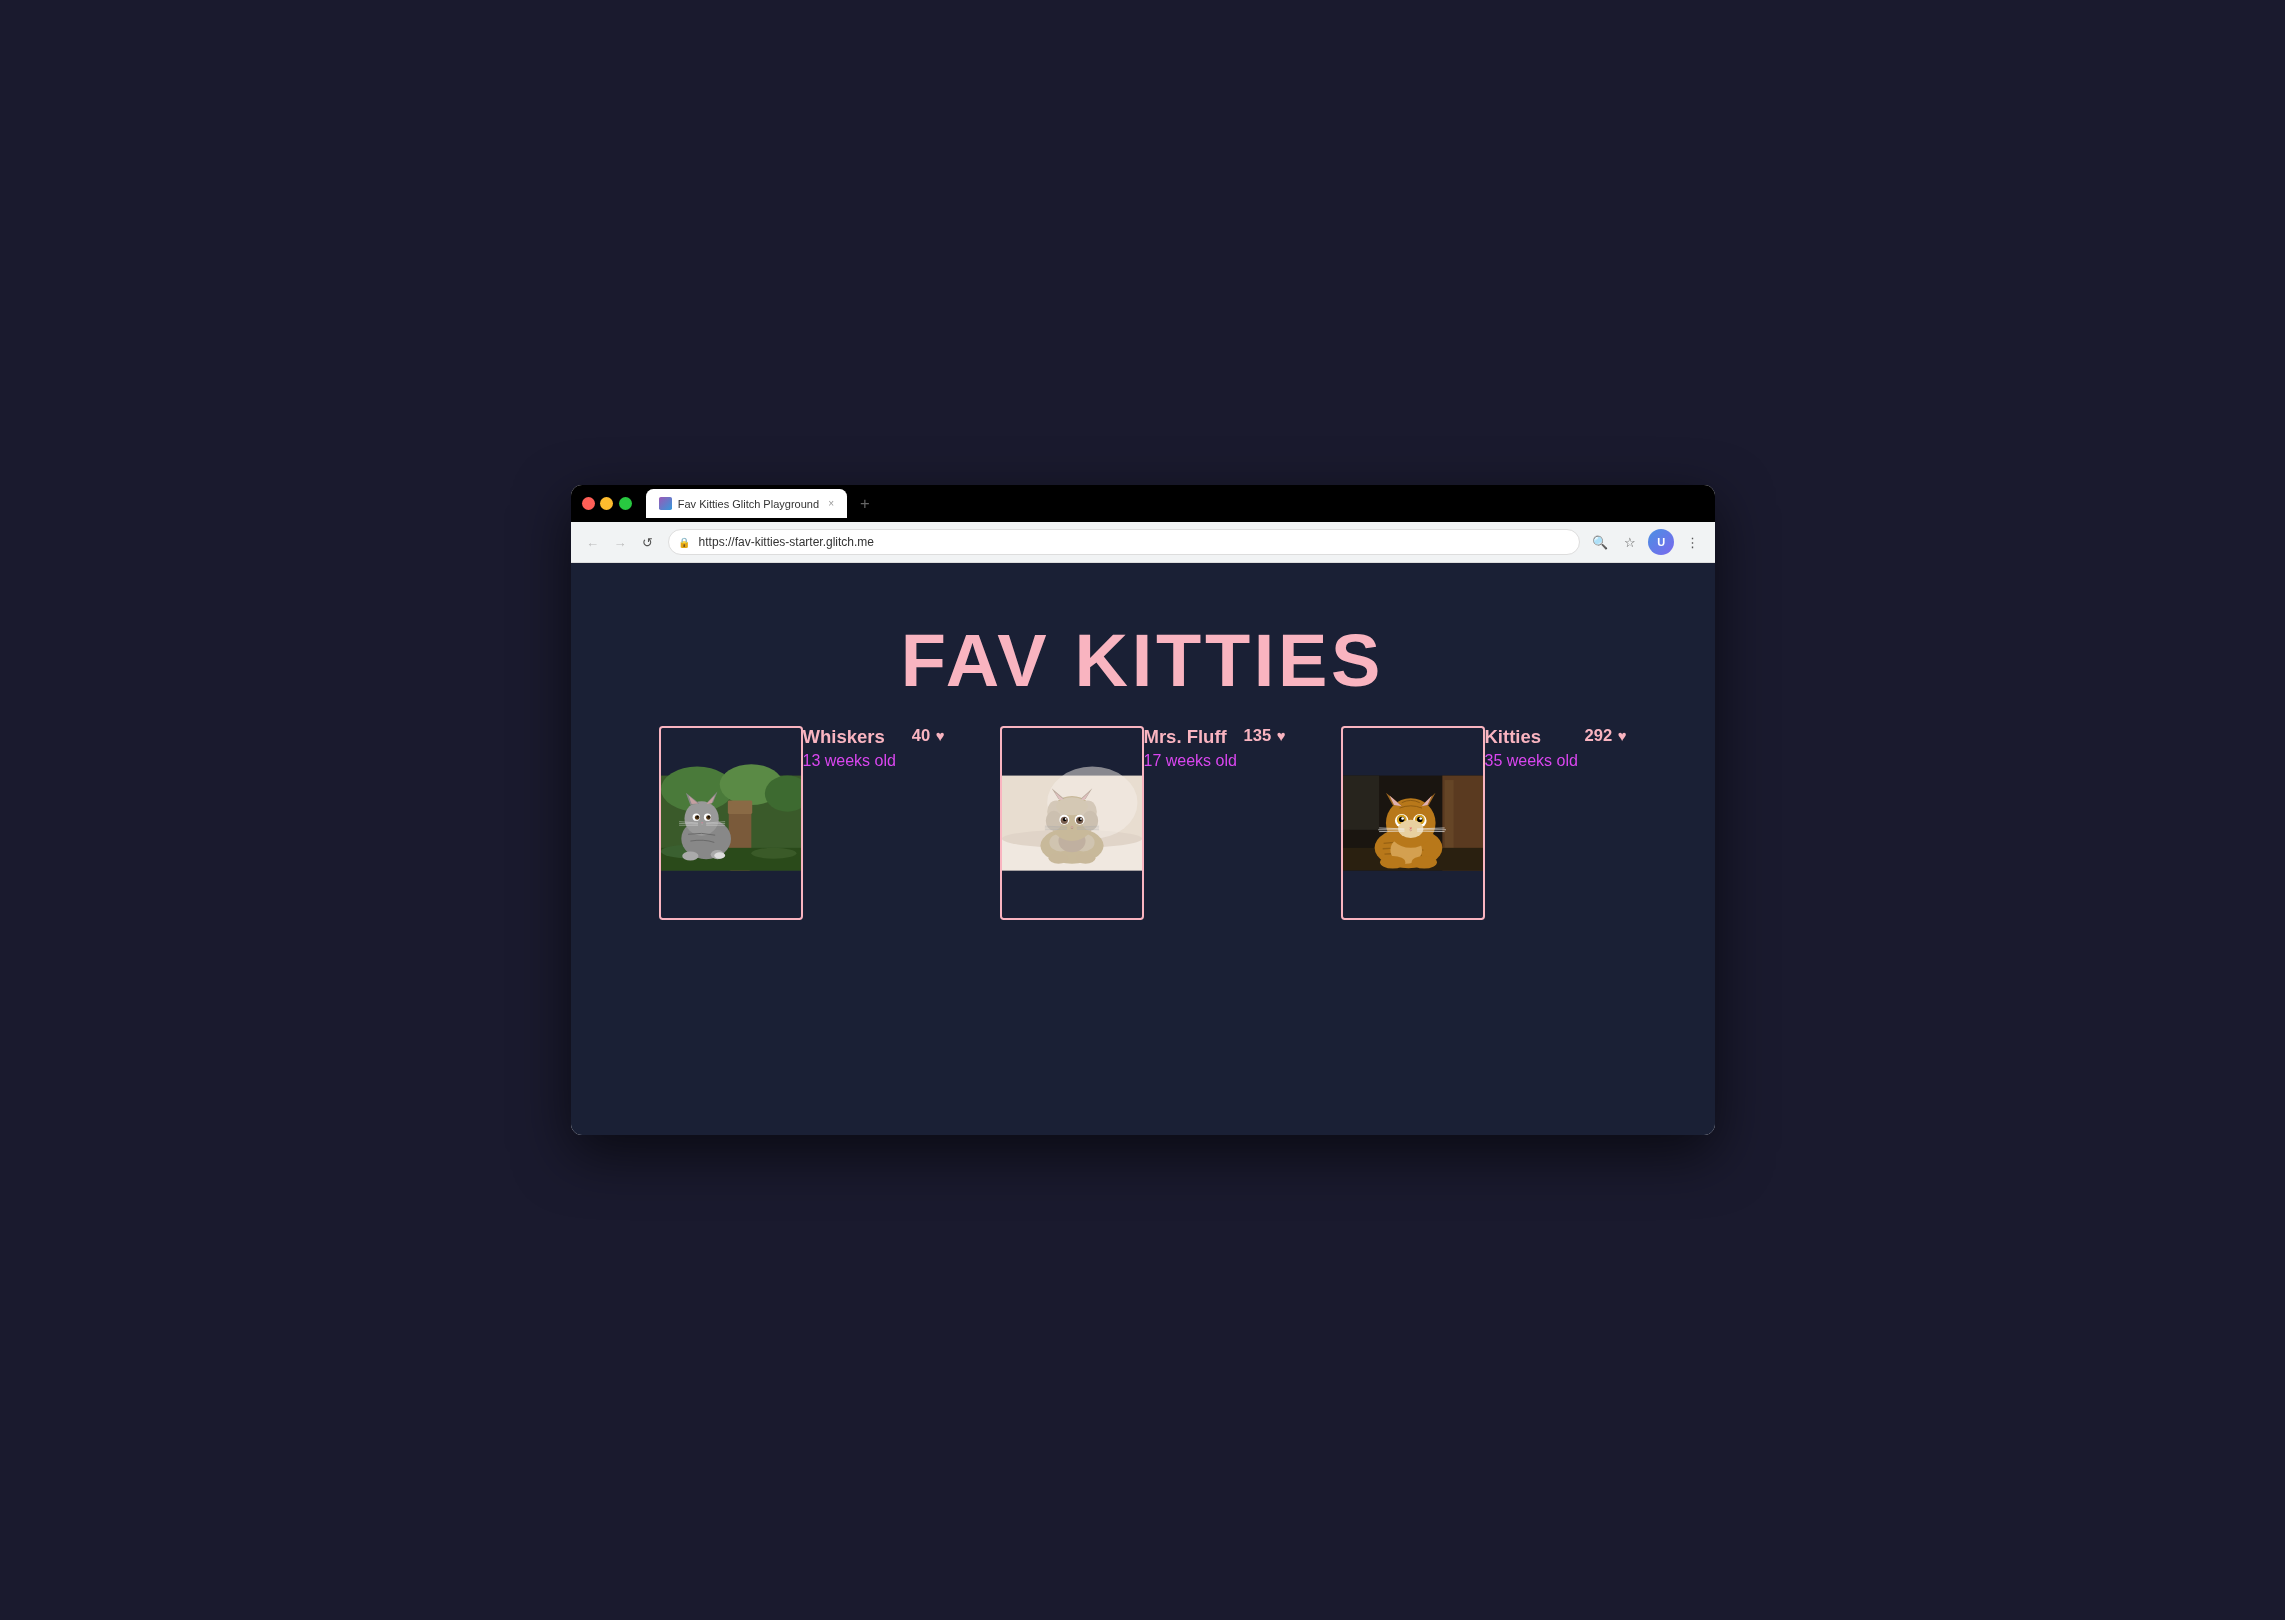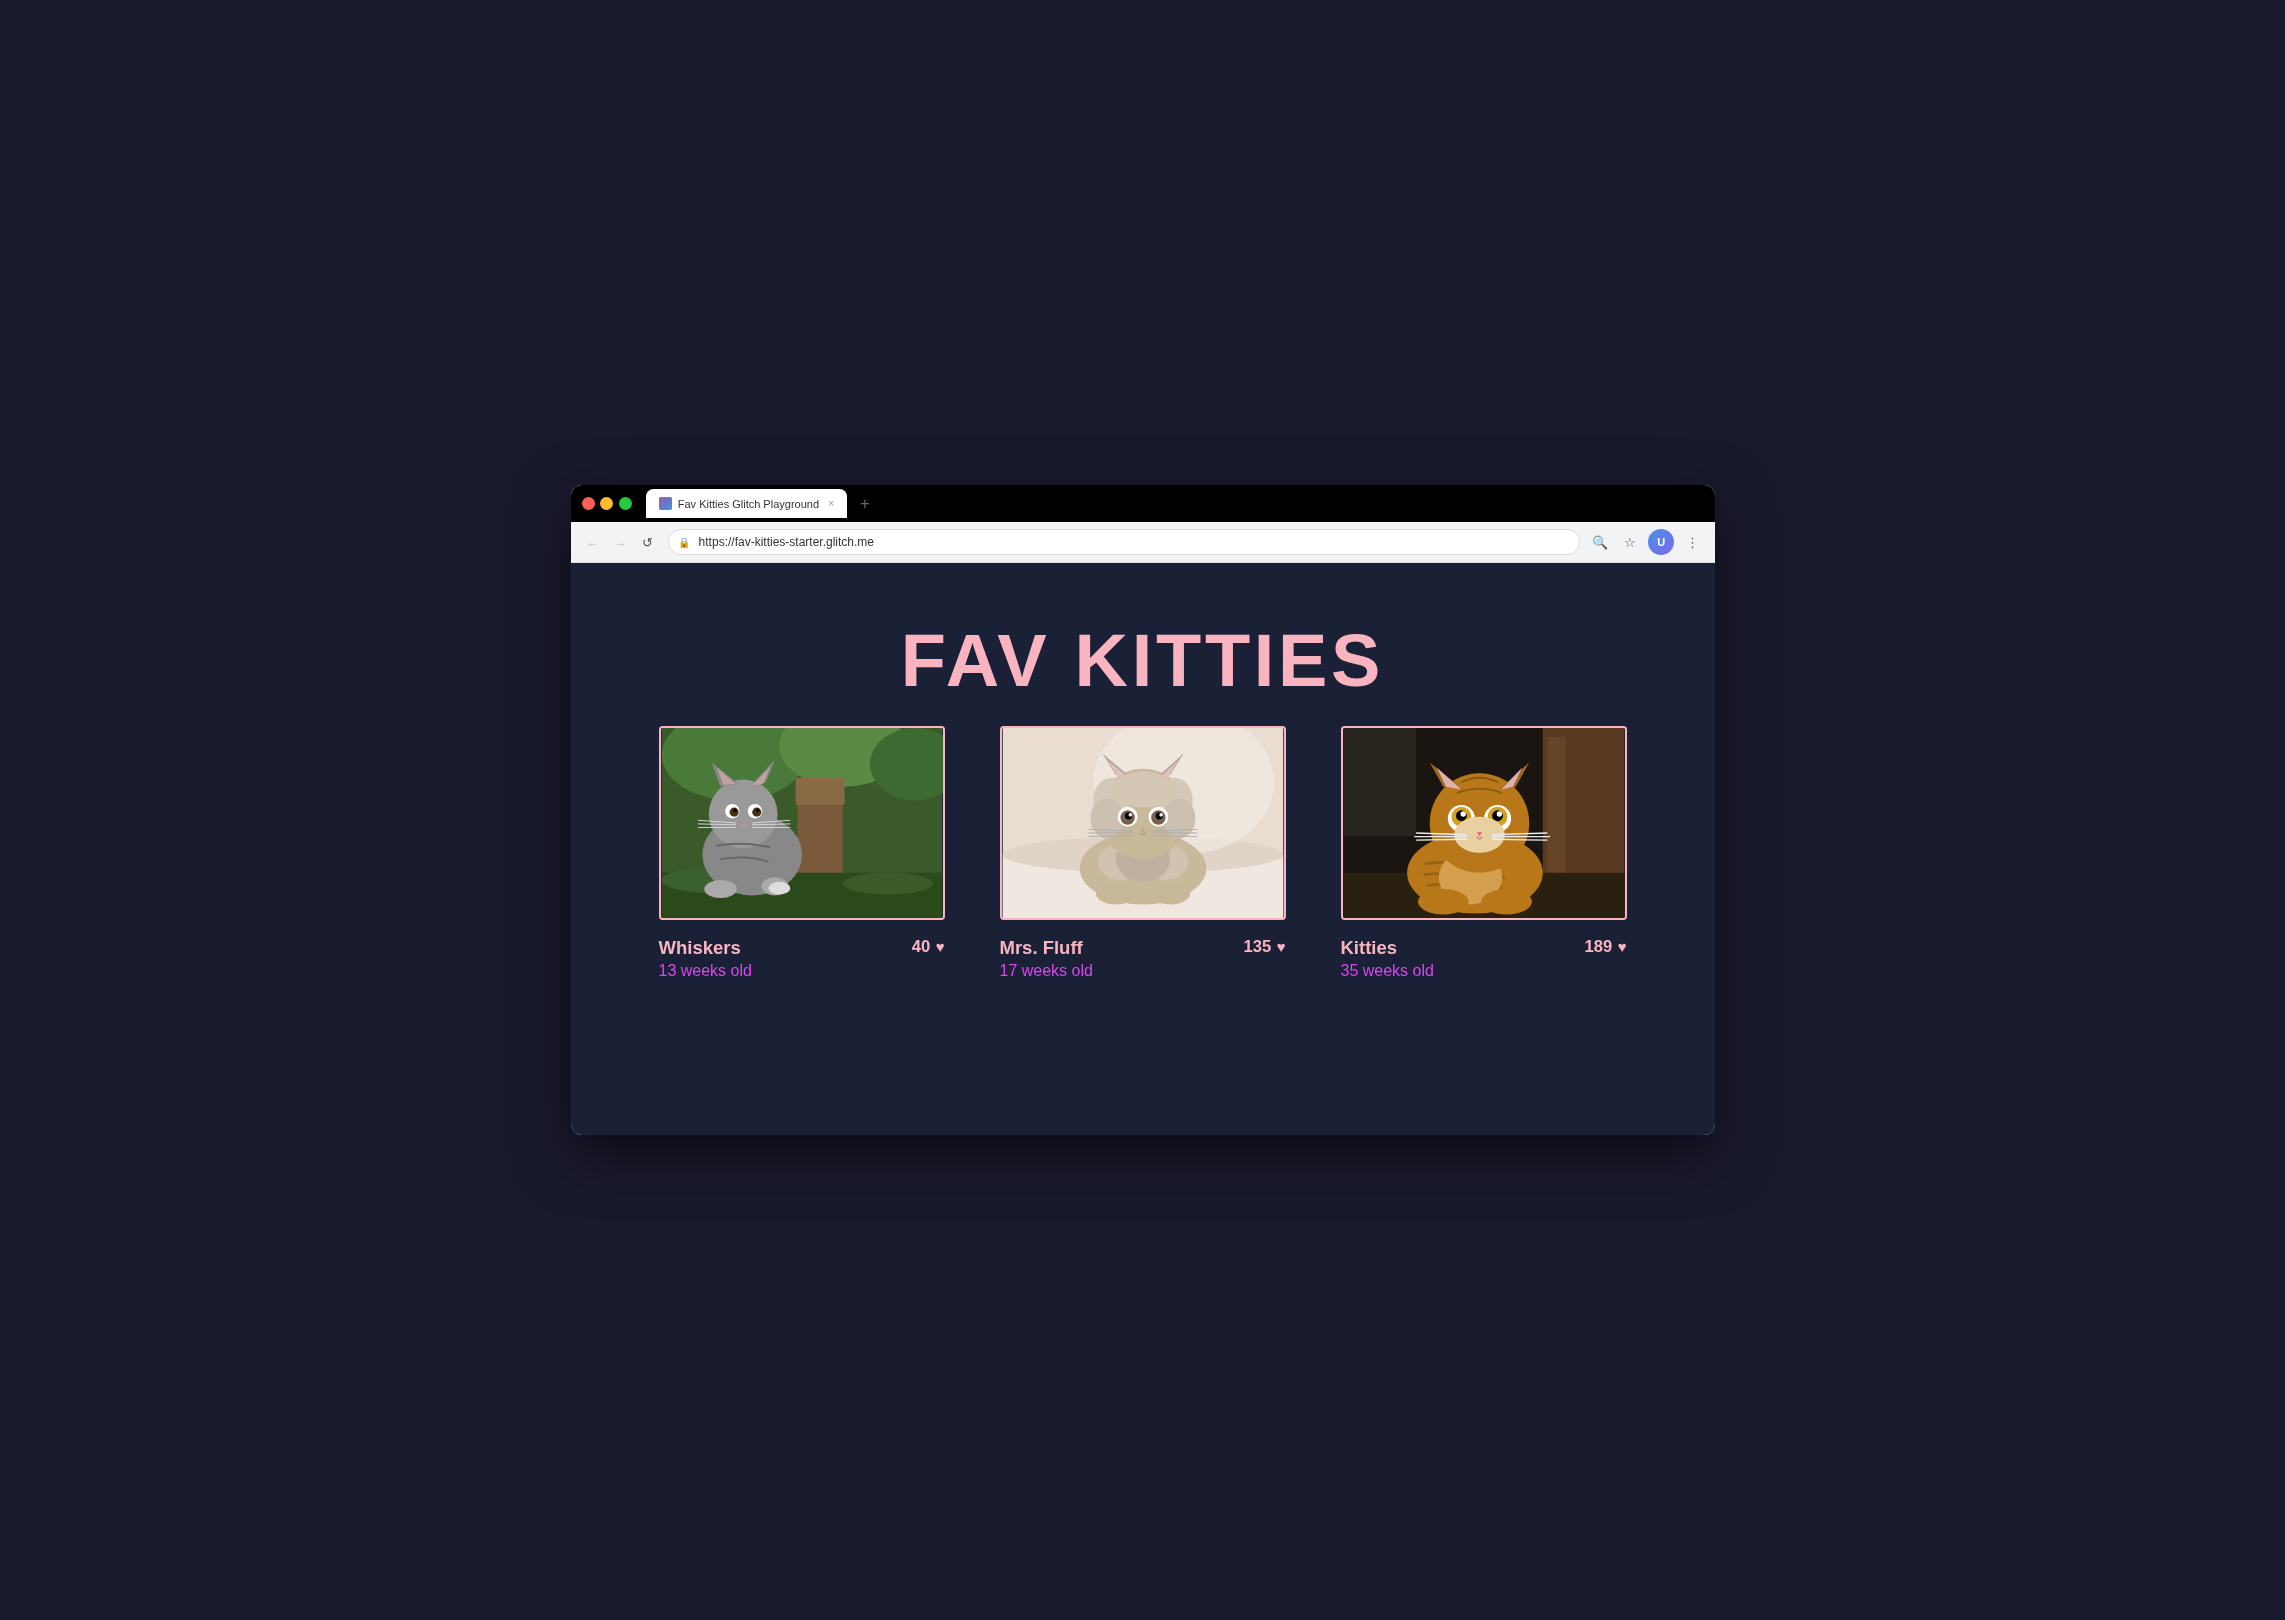--- a/index.html
+++ b/index.html
@@ -190,21 +190,20 @@
 
     .kitties-grid {
       display: flex;
       gap: 55px;
       justify-content: center;
       align-items: flex-start;
     }
 
     .kitty-card {
       display: flex;
-      flex-direction: column;
       align-items: flex-start;
       width: 286px;
     }
 
     .kitty-image-wrapper {
       width: 286px;
       height: 194px;
       border: 2.8px solid #f9b4c0;
       border-radius: 3.7px;
       overflow: hidden;
@@ -493,21 +492,21 @@
             <ellipse cx="110" cy="192" rx="28" ry="14" fill="#b8781a"></ellipse>
             <ellipse cx="180" cy="192" rx="28" ry="14" fill="#b8781a"></ellipse>
           </svg>
         </div>
         <div class="kitty-info">
           <div class="kitty-name-age">
             <span class="kitty-name">Kitties</span>
             <span class="kitty-age">35 weeks old</span>
           </div>
           <div class="kitty-likes">
-            <span>189</span>
+            <span>292</span>
             <span class="heart-icon">♥</span>
           </div>
         </div>
       </div>
 
     </div>
   </div>
 
 </div>
 

